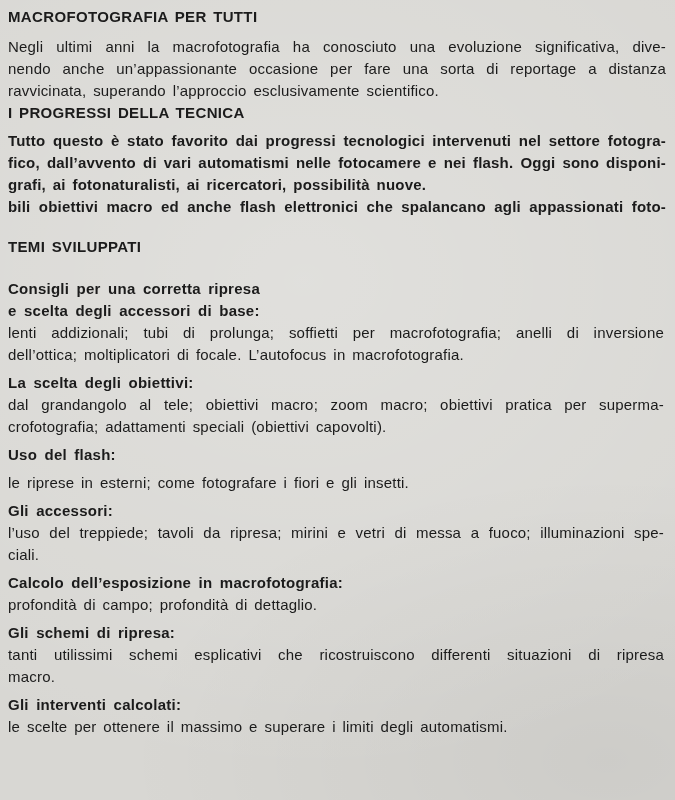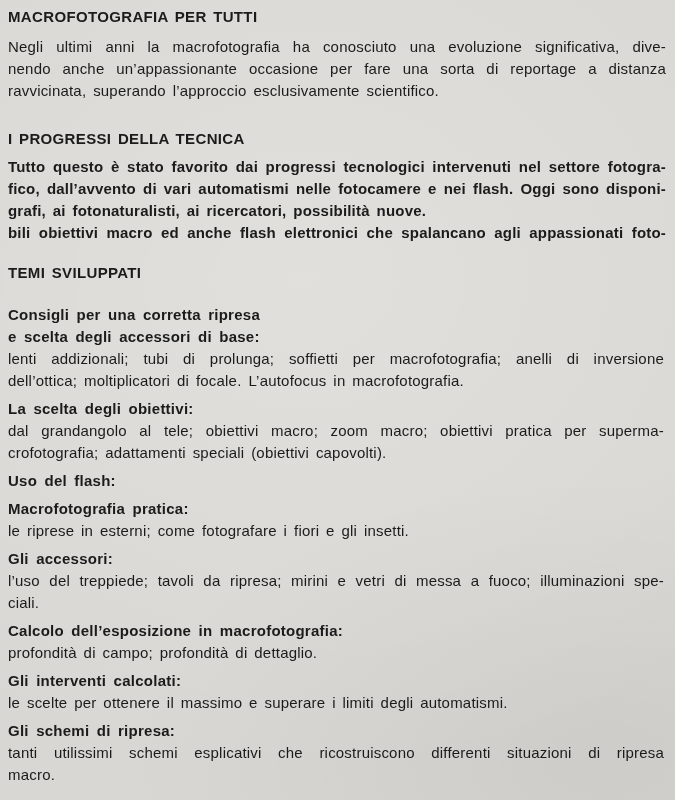--- a/index.html
+++ b/index.html
@@ -26,21 +26,21 @@
     font-weight: bold;
     line-height: 22px;
     letter-spacing: 0.35px;
     word-spacing: 2px;
     margin: 0;
   }
   .h1 { margin-bottom: 8px; }
   .h2 { margin-bottom: 6px; }
   .h3 { margin-bottom: 20px; }
   .para { margin: 0; }
-  .para.intro { margin-bottom: 26px; }
+  .para.intro { }
   .para.tech  { margin-bottom: 18px; font-weight: bold; }
   .line {
     font-size: 15px;
     line-height: 22px;
     letter-spacing: 0.2px;
     word-spacing: 2.5px;
     white-space: normal;
   }
   .just {
     text-align: justify;
@@ -90,39 +90,38 @@
     <div class="topic-title">La scelta degli obiettivi:</div>
     <div class="line just">dal grandangolo al tele; obiettivi macro; zoom macro; obiettivi pratica per superma-</div>
     <div class="line">crofotografia; adattamenti speciali (obiettivi capovolti).</div>
   </div>
 
   <div class="topic">
     <div class="topic-title">Uso del flash:</div>
   </div>
 
   <div class="topic">
-    <div class="topic-title">Macrofotografia pratica:</div>
     <div class="line">le riprese in esterni; come fotografare i fiori e gli insetti.</div>
   </div>
 
   <div class="topic">
     <div class="topic-title">Gli accessori:</div>
     <div class="line just">l’uso del treppiede; tavoli da ripresa; mirini e vetri di messa a fuoco; illuminazioni spe-</div>
     <div class="line">ciali.</div>
   </div>
 
   <div class="topic">
     <div class="topic-title">Calcolo dell’esposizione in macrofotografia:</div>
     <div class="line">profondità di campo; profondità di dettaglio.</div>
   </div>
 
   <div class="topic">
-    <div class="topic-title">Gli interventi calcolati:</div>
-    <div class="line">le scelte per ottenere il massimo e superare i limiti degli automatismi.</div>
-  </div>
-
-  <div class="topic">
     <div class="topic-title">Gli schemi di ripresa:</div>
     <div class="line just">tanti utilissimi schemi esplicativi che ricostruiscono differenti situazioni di ripresa</div>
     <div class="line">macro.</div>
   </div>
 
+  <div class="topic">
+    <div class="topic-title">Gli interventi calcolati:</div>
+    <div class="line">le scelte per ottenere il massimo e superare i limiti degli automatismi.</div>
+  </div>
+
 </div>
 
 </body></html>

